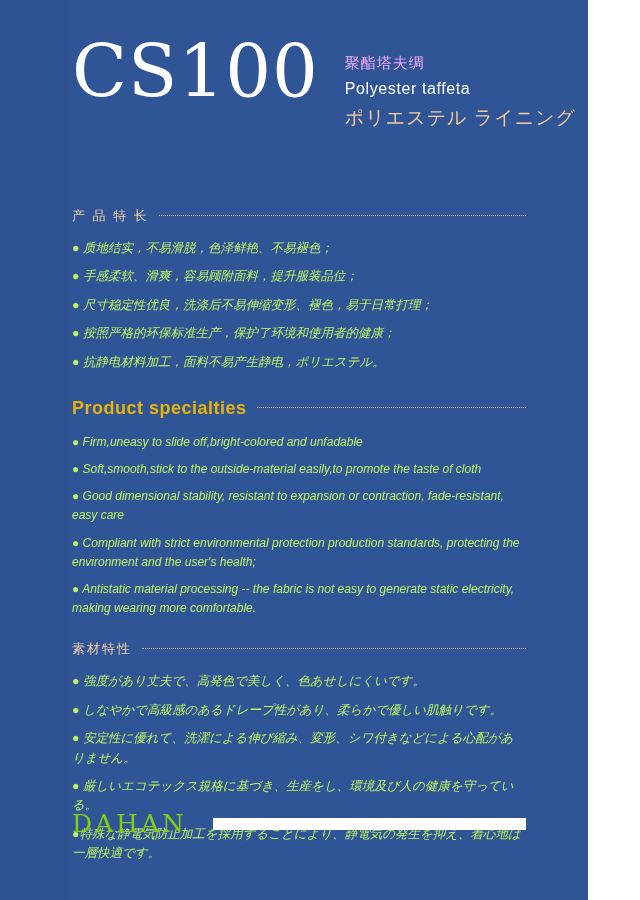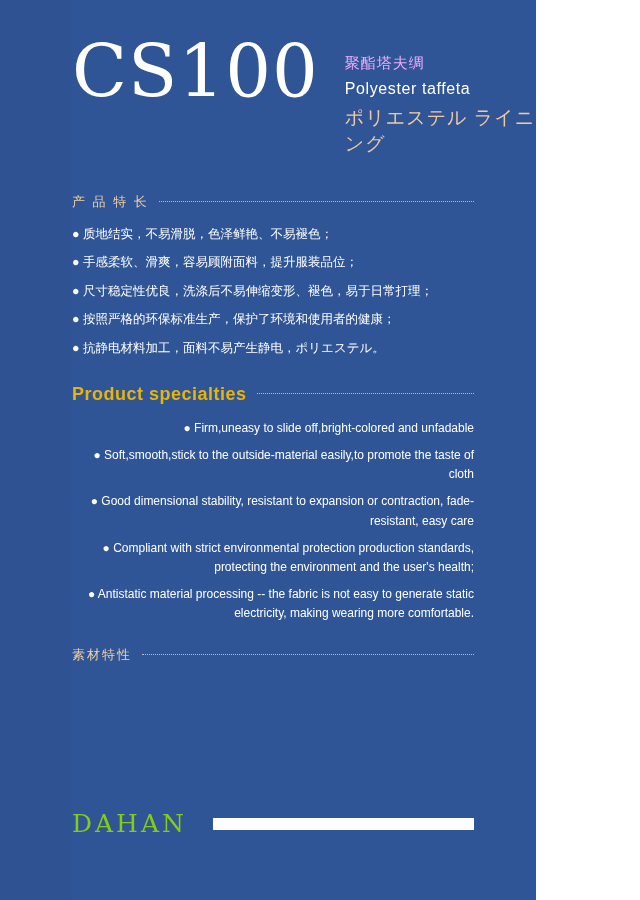--- a/index.html
+++ b/index.html
@@ -8,21 +8,21 @@
   }
   body {
     width: 640px;
     height: 900px;
     background: #ffffff;
     font-family: "Liberation Sans", sans-serif;
     overflow: hidden;
   }
   .page {
     position: relative;
-    width: 536px;
+    width: 588px;
     height: 900px;
     background: #2f5596;
     box-sizing: border-box;
     overflow: hidden;
   }
   
   .page::before {
     content: "";
     position: absolute;
     left: 0; top: 0; bottom: 0;
@@ -99,32 +99,32 @@
     height: 1px;
     border-top: 1.6px dotted #e7c9a6;
     opacity: 0.85;
   }
   .list {
     list-style: none;
     margin: 0;
     padding: 0;
   }
   .list li {
-    color: #ffffff;
+    color: #bef264;
     font-size: 12.5px;
     line-height: 1.55;
     margin-bottom: 9px;
+    font-style: italic;
   }
   .list.en li {
     font-size: 12px;
     line-height: 1.6;
     margin-bottom: 8px;
-    text-align: right;
-  }
-  .sec-cn { margin-top: 36px; }
+  }
+  .sec-cn { margin-top: 76px; }
   .sec-en { margin-top: 26px; }
   .sec-jp { margin-top: 22px; }
 
   .footer {
     position: absolute;
     left: 72px;
     right: 62px;
     bottom: 62px;
     display: flex;
     align-items: center;
@@ -183,20 +183,27 @@
       <li>● Compliant with strict environmental protection production standards, protecting the environment and the user's health;</li>
       <li>● Antistatic material processing -- the fabric is not easy to generate static electricity, making wearing more comfortable.</li>
     </ul>
   </div>
 
   <div class="section sec-jp">
     <div class="section-head">
       <div class="section-title">素材特性</div>
       <div class="dots"></div>
     </div>
+    <ul class="list">
+      <li>● 強度があり丈夫で、高発色で美しく、色あせしにくいです。</li>
+      <li>● しなやかで高級感のあるドレープ性があり、柔らかで優しい肌触りです。</li>
+      <li>● 安定性に優れて、洗濯による伸び縮み、変形、シワ付きなどによる心配がありません。</li>
+      <li>● 厳しいエコテックス規格に基づき、生産をし、環境及び人の健康を守っている。</li>
+      <li>●特殊な静電気防止加工を採用することにより、静電気の発生を抑え、着心地は一層快適です。</li>
+    </ul>
   </div>
 
   <div class="footer">
     <div class="brand">DAHAN</div>
     <div class="footer-bar"></div>
   </div>
 
 </div>
 
 </body></html>

